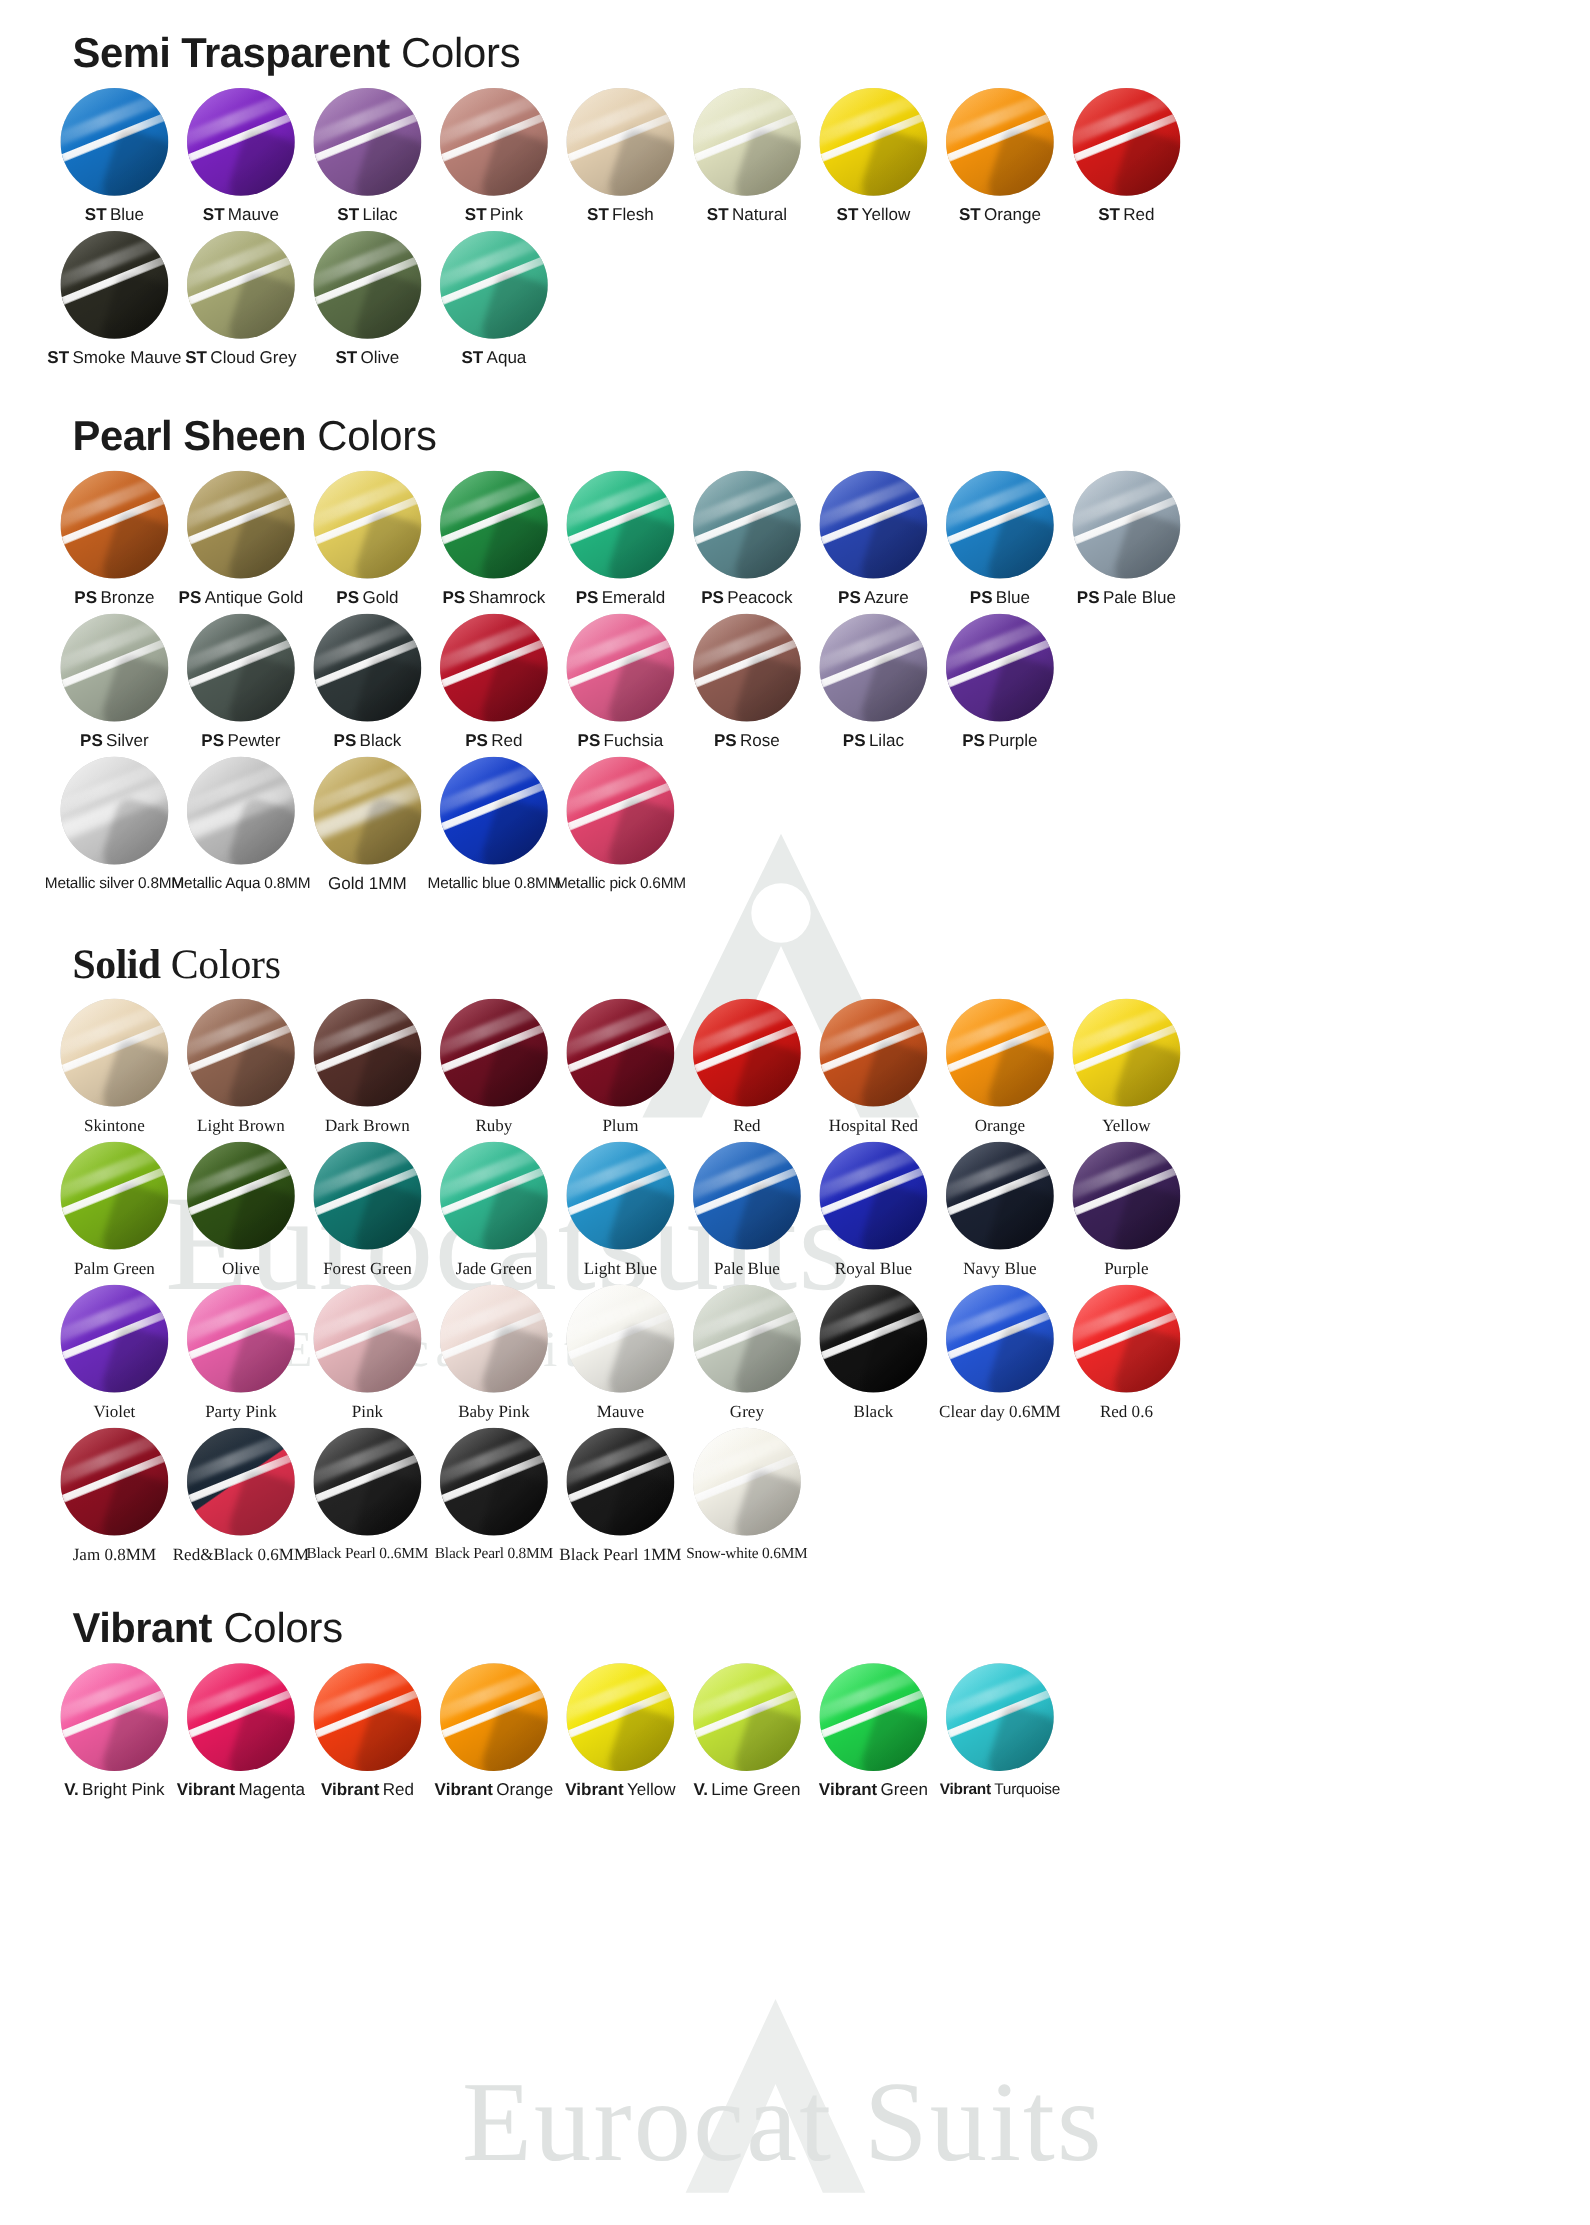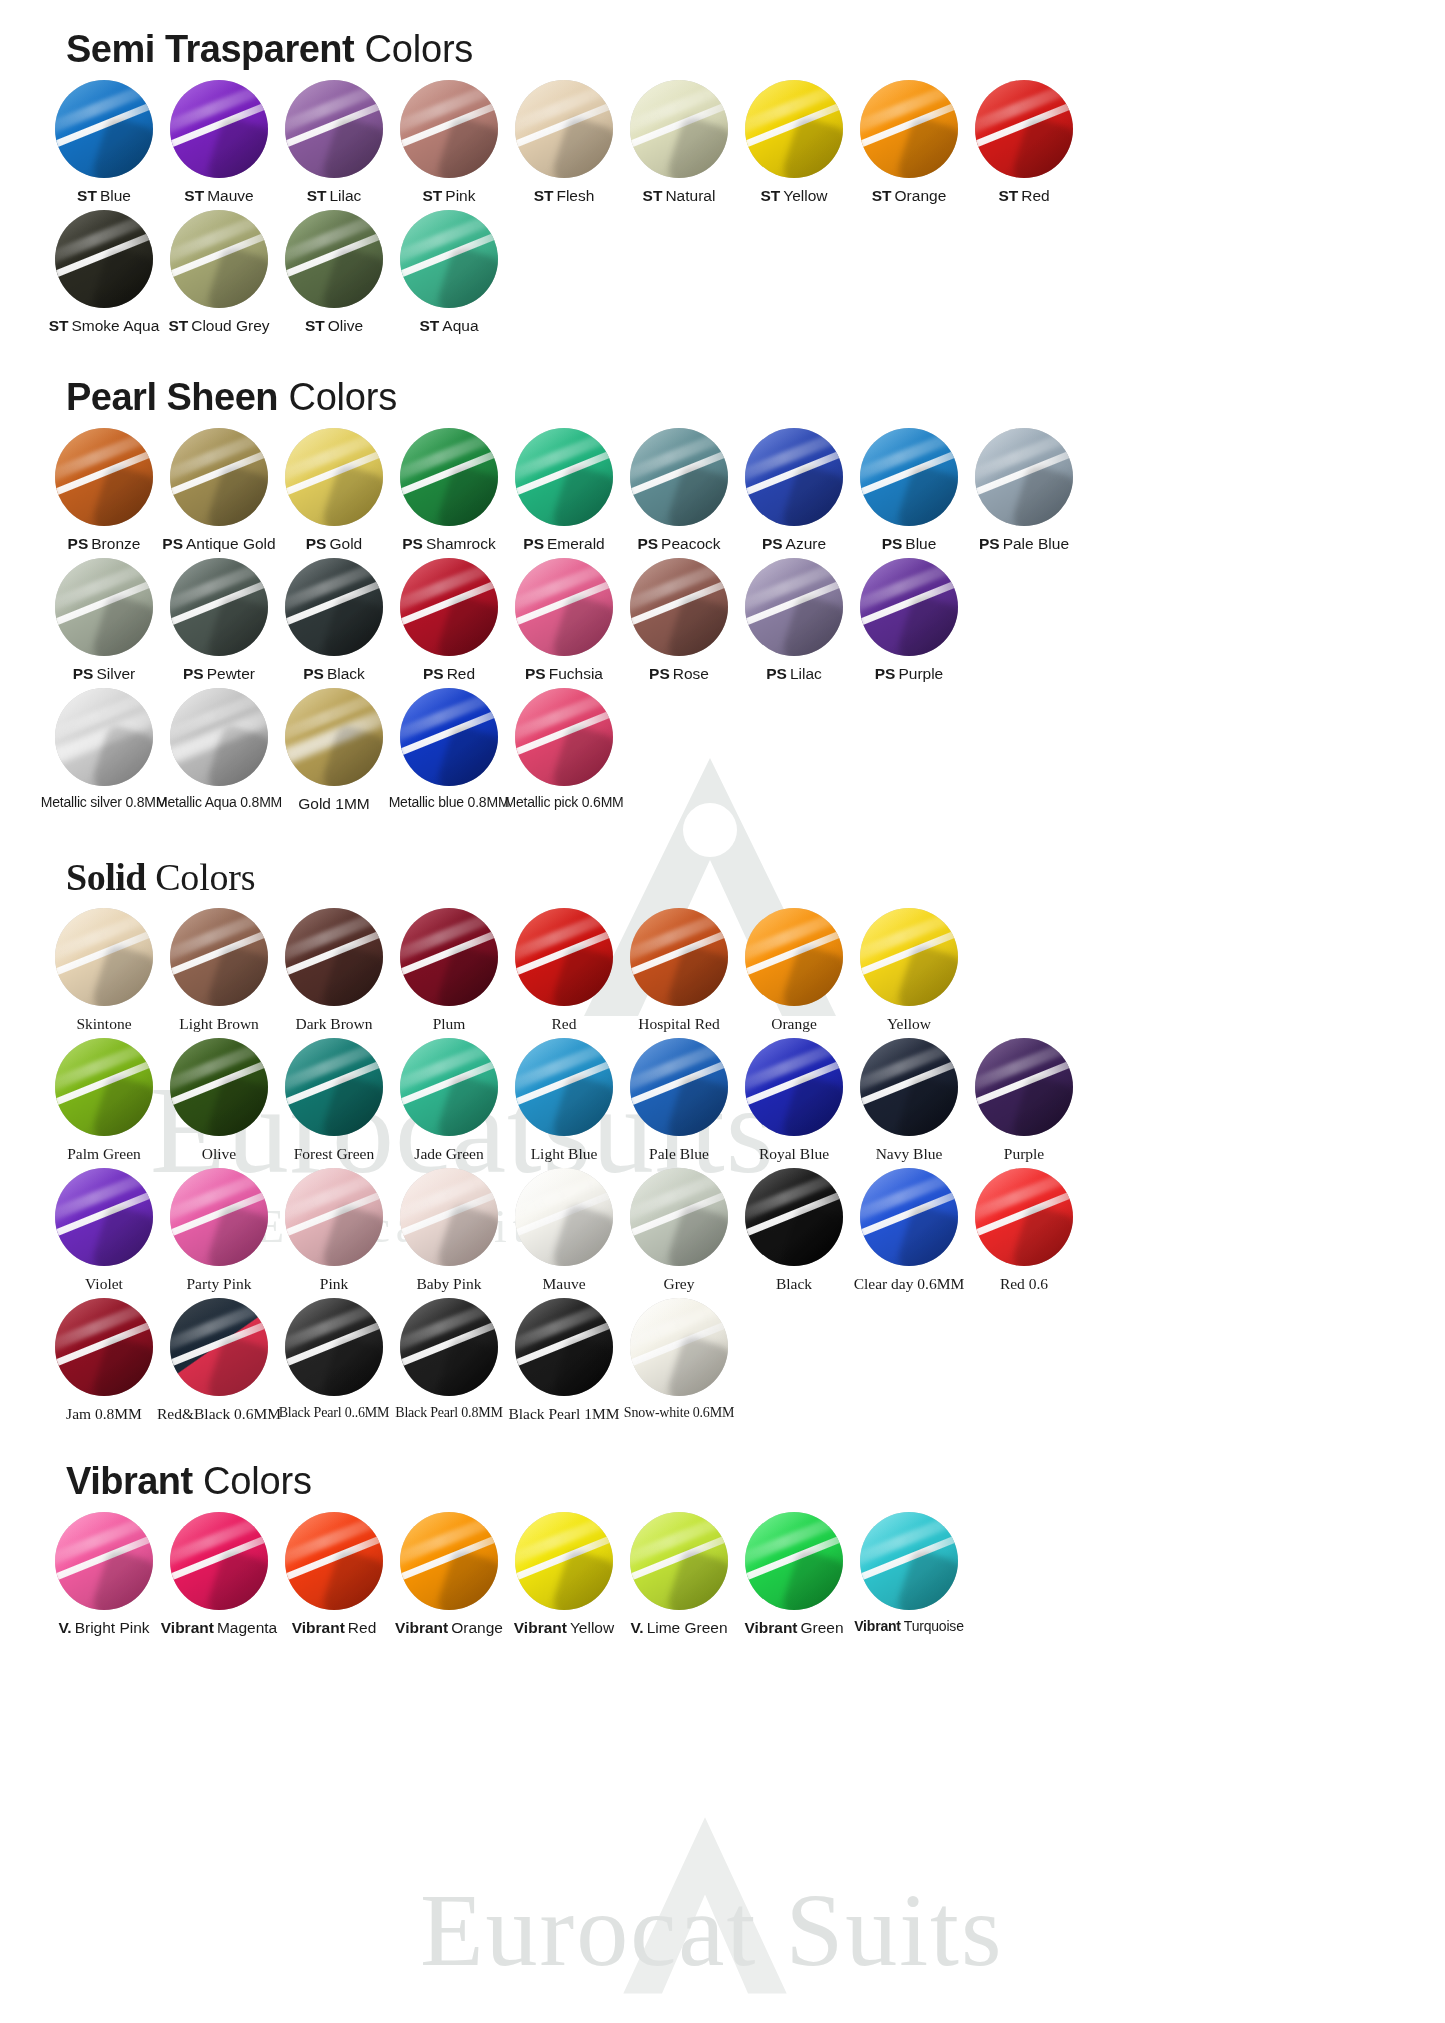--- a/index.html
+++ b/index.html
@@ -277,21 +277,21 @@
         </div>
         <div class="row">
           <div class="swatch-cell">
             <div class="disc">
               <div class="base" style="background: linear-gradient(138deg, rgb(69, 69, 57) 0%, rgb(43, 43, 34) 38%, rgb(43, 43, 34) 62%, rgb(20, 20, 15) 100%);"></div>
               <div class="gloss2"></div>
               <div class="gloss"></div>
               <div class="fold"></div>
               <div class="shade"></div>
             </div>
-            <div class="label"><span class="pfx">ST</span><span>Smoke Aqua</span></div>
+            <div class="label"><span class="pfx">ST</span><span>Smoke Mauve</span></div>
           </div>
           <div class="swatch-cell">
             <div class="disc">
               <div class="base" style="background: linear-gradient(138deg, rgb(191, 193, 148) 0%, rgb(166, 168, 115) 38%, rgb(166, 168, 115) 62%, rgb(141, 143, 94) 100%);"></div>
               <div class="gloss2"></div>
               <div class="gloss"></div>
               <div class="fold"></div>
               <div class="shade"></div>
             </div>
             <div class="label"><span class="pfx">ST</span><span>Cloud Grey</span></div>
@@ -585,20 +585,30 @@
               <div class="base" style="background: linear-gradient(138deg, rgb(125, 81, 71) 0%, rgb(85, 48, 42) 38%, rgb(85, 48, 42) 62%, rgb(59, 31, 27) 100%);"></div>
               <div class="gloss2"></div>
               <div class="gloss"></div>
               <div class="fold"></div>
               <div class="shade"></div>
             </div>
             <div class="label"><span>Dark Brown</span></div>
           </div>
           <div class="swatch-cell">
             <div class="disc">
+              <div class="base" style="background: linear-gradient(138deg, rgb(155, 42, 64) 0%, rgb(109, 16, 34) 38%, rgb(109, 16, 34) 62%, rgb(78, 7, 22) 100%);"></div>
+              <div class="gloss2"></div>
+              <div class="gloss"></div>
+              <div class="fold"></div>
+              <div class="shade"></div>
+            </div>
+            <div class="label"><span>Ruby</span></div>
+          </div>
+          <div class="swatch-cell">
+            <div class="disc">
               <div class="base" style="background: linear-gradient(138deg, rgb(171, 42, 65) 0%, rgb(126, 15, 35) 38%, rgb(126, 15, 35) 62%, rgb(92, 7, 23) 100%);"></div>
               <div class="gloss2"></div>
               <div class="gloss"></div>
               <div class="fold"></div>
               <div class="shade"></div>
             </div>
             <div class="label"><span>Plum</span></div>
           </div>
           <div class="swatch-cell">
             <div class="disc">

